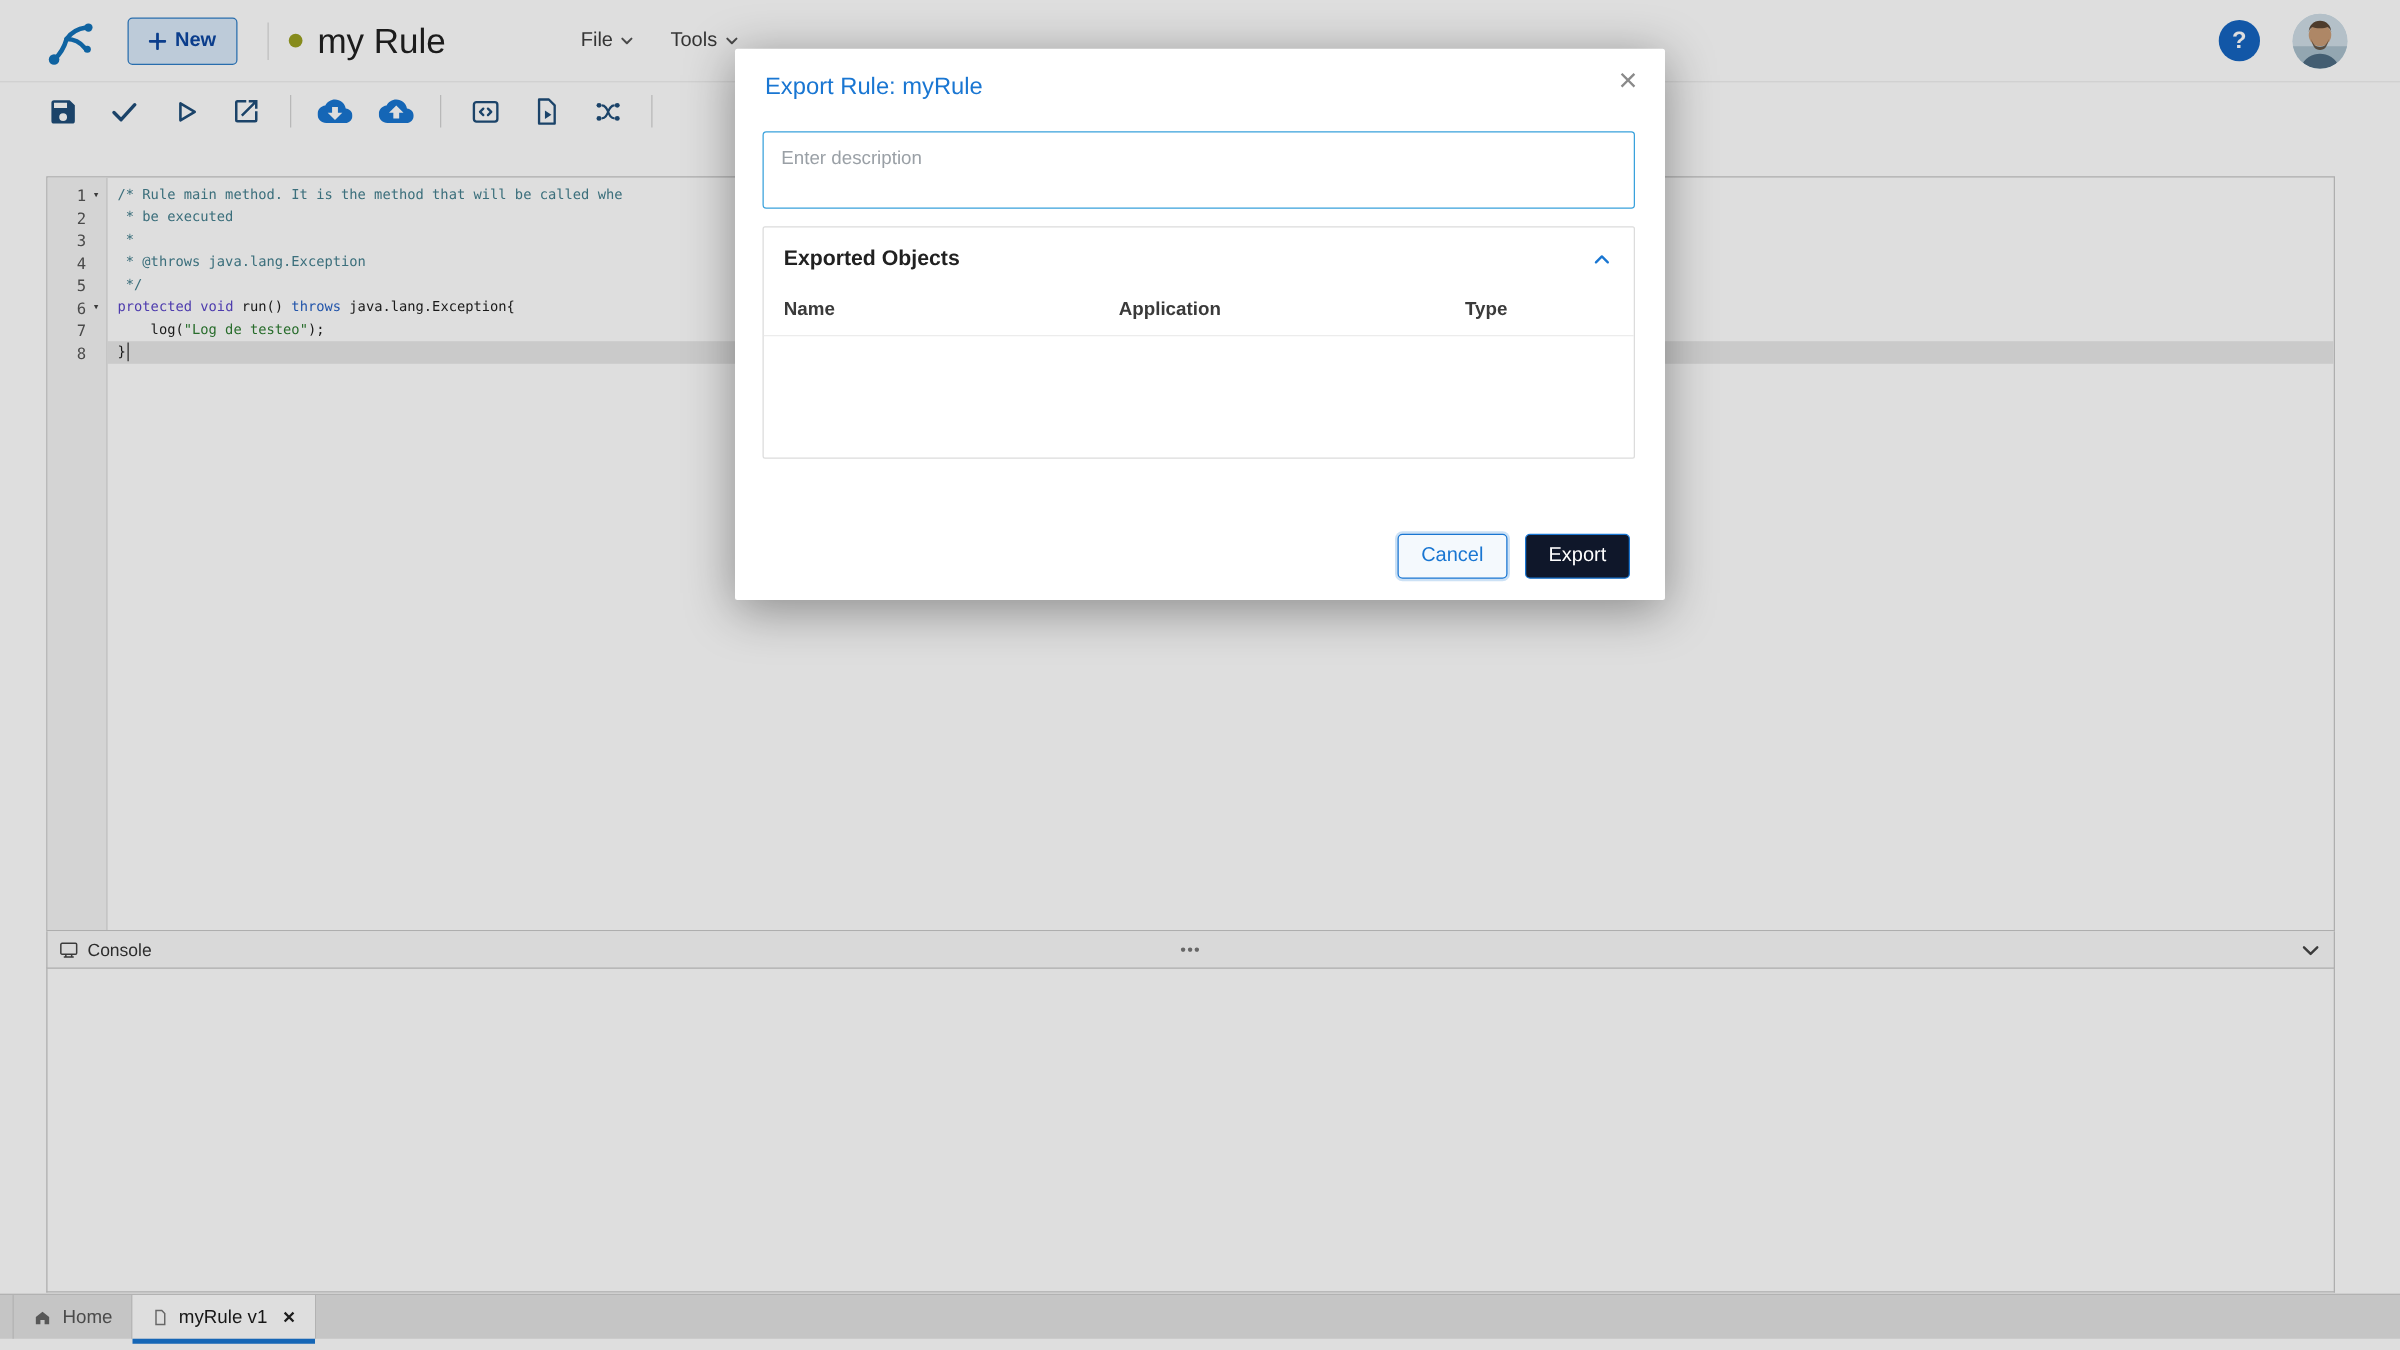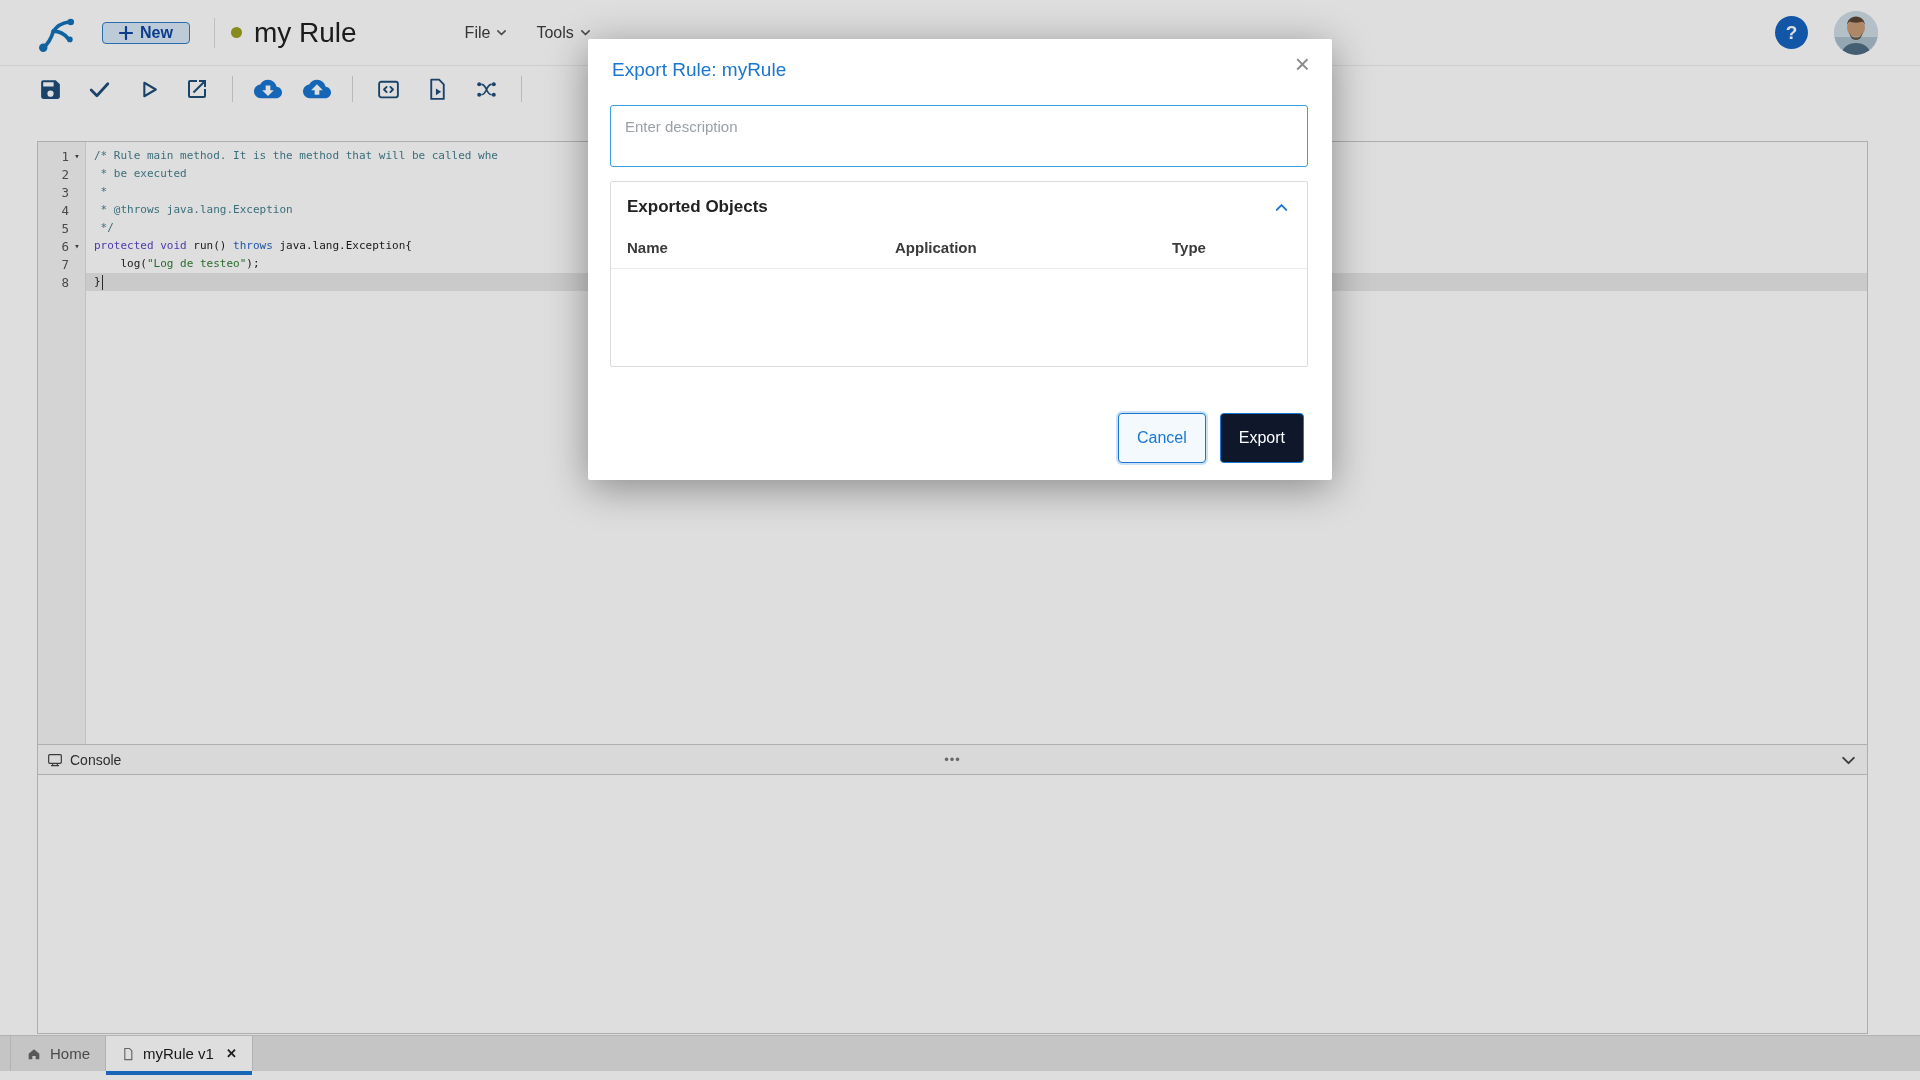--- a/index.html
+++ b/index.html
@@ -5,21 +5,21 @@
   html,body{margin:0;padding:0;}
   body{
     width:1920px;height:1080px;position:relative;overflow:hidden;
     background:#ffffff;font-family:"Liberation Sans",sans-serif;
     -webkit-font-smoothing:antialiased;
   }
   
   .header{position:absolute;left:0;top:0;width:1920px;height:66px;background:#fff;
     border-bottom:1px solid #ececec;display:flex;align-items:center;box-sizing:border-box;}
   .logo{margin-left:34px;width:46px;height:46px;display:flex;align-items:center;justify-content:center;cursor:pointer;}
-  .new-btn{margin-left:22px;height:22px;padding:0 16px;display:flex;align-items:center;gap:7px;
+  .new-btn{margin-left:22px;height:38px;padding:0 16px;display:flex;align-items:center;gap:7px;
     background:#d9eafa;border:1px solid #2f7ec7;border-radius:4px;color:#0d47a1;
     font-size:16px;font-weight:600;cursor:pointer;font-family:inherit;}
   .vdiv{width:1px;height:30px;background:#dcdcdc;margin-left:24px;}
   .status-dot{width:11px;height:11px;border-radius:50%;background:#9aa021;margin-left:16px;}
   .doc-title{margin:0 0 0 12px;font-size:28px;font-weight:500;color:#212121;}
   .menu{display:flex;align-items:center;gap:5px;color:#3d3d3d;font-size:16px;cursor:pointer;}
   .menu.file{margin-left:108px;text-align:center;}
   .menu.tools{margin-left:28px;}
   .spacer{flex:1;}
   .help-btn{width:33px;height:33px;border-radius:50%;background:#1565c0;color:#fff;font-size:19px;
@@ -87,21 +87,21 @@
   .cols .c-type{flex:1;}
   .trow{display:flex;align-items:center;padding:13px 16px;}
   .cell-name{width:268px;display:flex;align-items:center;gap:13px;font-size:15.5px;color:#212121;}
   .cell-app{width:277px;font-size:15.5px;color:#424242;}
   .cell-type{flex:1;font-size:15.5px;color:#424242;align-self:flex-start;}
   .cb{width:22px;height:22px;border-radius:2px;background:#d6d6d6;border:1px solid #c3c3c3;
     display:flex;align-items:center;justify-content:center;box-sizing:border-box;cursor:pointer;}
   .cb svg{visibility:hidden;}
   .cb.checked svg{visibility:visible;}
   .modal-footer{position:absolute;right:28px;bottom:17px;display:flex;gap:14px;}
-  .btn{height:50px;border-radius:4px;font-size:16px;cursor:pointer;font-family:inherit;padding:0 18px;}
+  .btn{height:36px;border-radius:4px;font-size:16px;cursor:pointer;font-family:inherit;padding:0 18px;}
   .btn.cancel{background:#f4f9fd;color:#1976d2;border:1px solid #1976d2;
     box-shadow:0 0 0 2px rgba(25,118,210,0.22);}
   .btn.export{background:#0f172a;color:#fff;border:1px solid #1976d2;}
 </style>
 </head>
 <body>
 
 <header class="header">
   <div class="logo">
     <svg width="44" height="44" viewBox="0 0 48 48">

